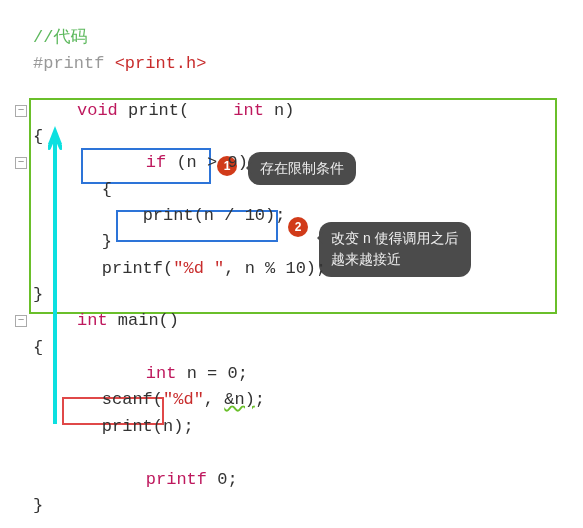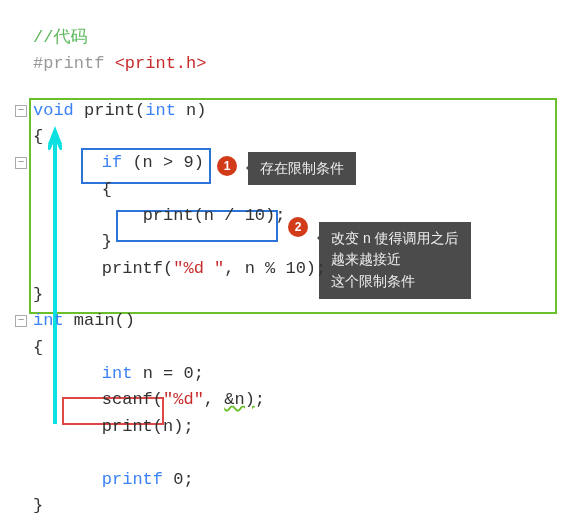--- a/index.html
+++ b/index.html
@@ -8,21 +8,21 @@
       font-family: "Courier New", monospace;
       font-size: 17px;
       line-height: 1.55;
       padding: 25px 15px;
       width: 583px;
       color: #333;
     }
     .comment { color: #5cb85c; }
     .keyword-grey { color: #999; }
     .angle { color: #c82c2c; }
-    .type { color: #3b82f6; }
+    .type { color: #be185d; margin-left: 44px; }
     .str { color: #c82c2c; }
     .line { white-space: pre; margin-left: 46px; }
     .line-outer { white-space: pre; margin-left: 18px; }
 
     .fold-box {
       display: inline-block;
       width: 12px;
       height: 12px;
       border: 1px solid #aaa;
       text-align: center;
@@ -90,21 +90,21 @@
     }
     .badge1 { left: 202px; top: 58px; }
     .badge2 { left: 273px; top: 119px; }
     .tooltip {
       position: absolute;
       background: #4b4b4b;
       color: #eee;
       font-family: sans-serif;
       font-size: 14px;
       padding: 6px 12px;
-      border-radius: 0;
+      border-radius: 12px;
     }
     .tooltip::before {
       content: '';
       position: absolute;
       left: -8px;
       top: 10px;
       border: 6px solid transparent;
       border-right-color: #4b4b4b;
     }
     .tooltip1 { left: 233px; top: 54px; }
@@ -143,21 +143,20 @@
     <path d="M7 0 L0 18 L14 18 Z" fill="#0de0e0"></path>
   </svg>
 
   <div class="badge badge1">1</div>
   <div class="badge badge2">2</div>
 
   <div class="tooltip tooltip1"><span>存在限制条件</span></div>
   <div class="tooltip tooltip2">
     <div>改变 n 使得调用之后</div>
     <div>越来越接近</div>
-    <div>这个限制条件</div>
   </div>
 
   <div class="row">
     <span class="fold-box">−</span>
     <span class="line-outer"><span class="type">void </span><span>print</span><span>(</span><span class="type">int </span><span>n</span><span>)</span></span>
   </div>
   <div class="row line-outer"><span>{</span></div>
 
   <div class="row">
     <span class="fold-box">−</span>

